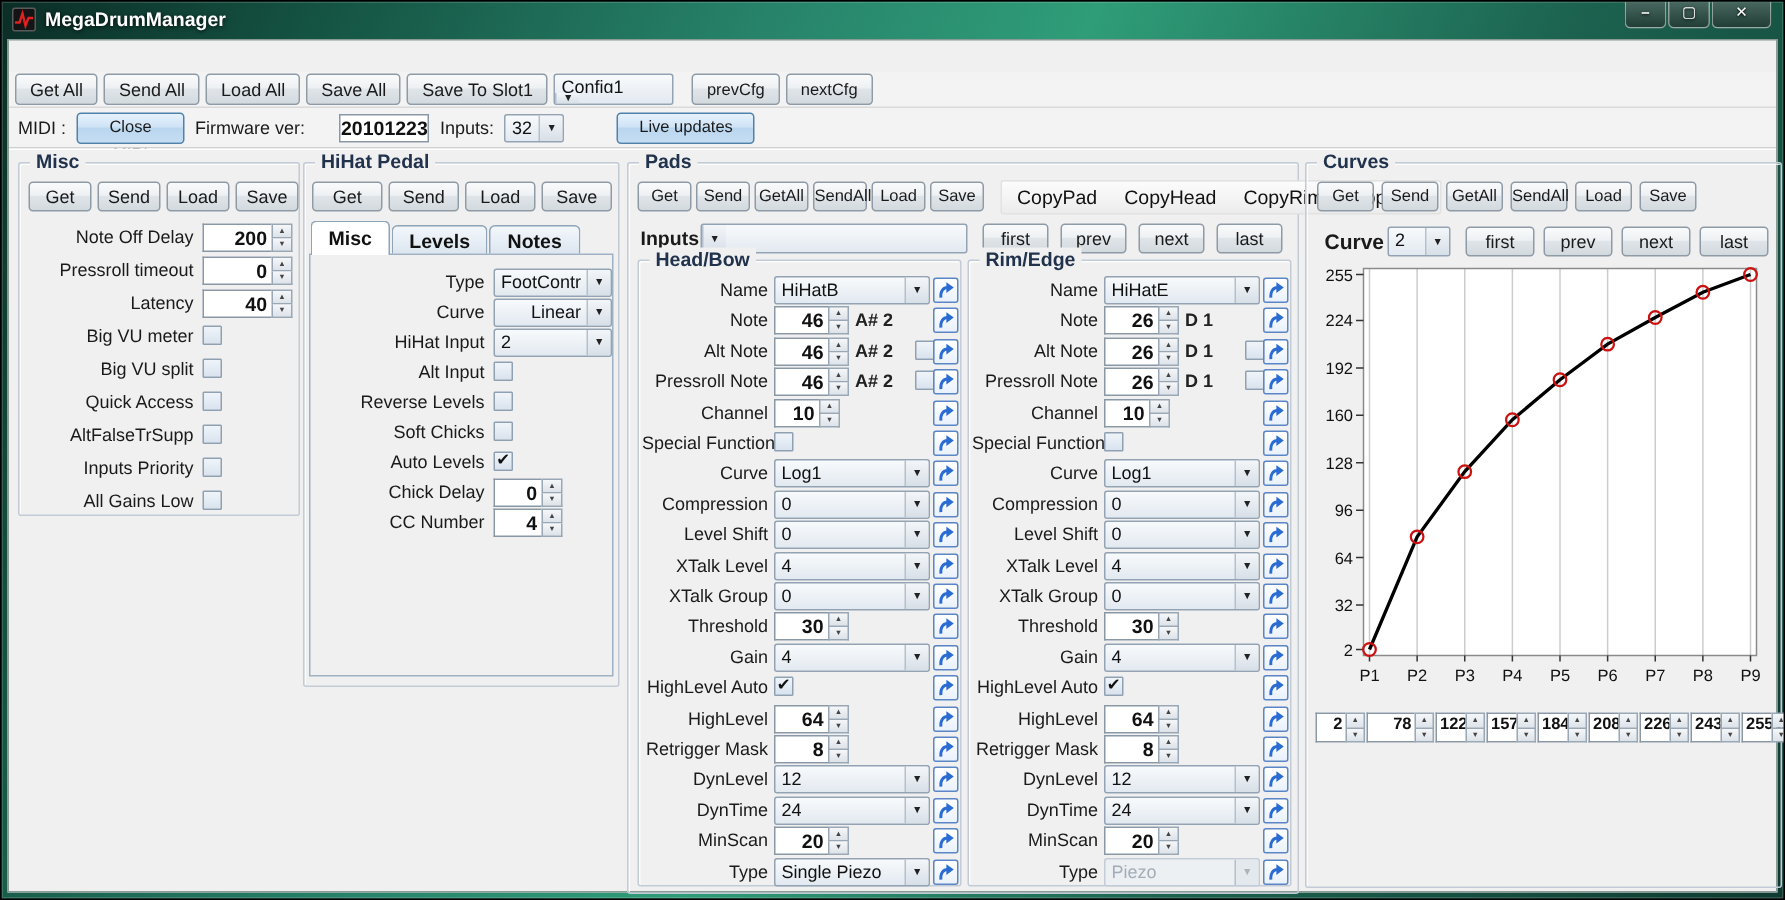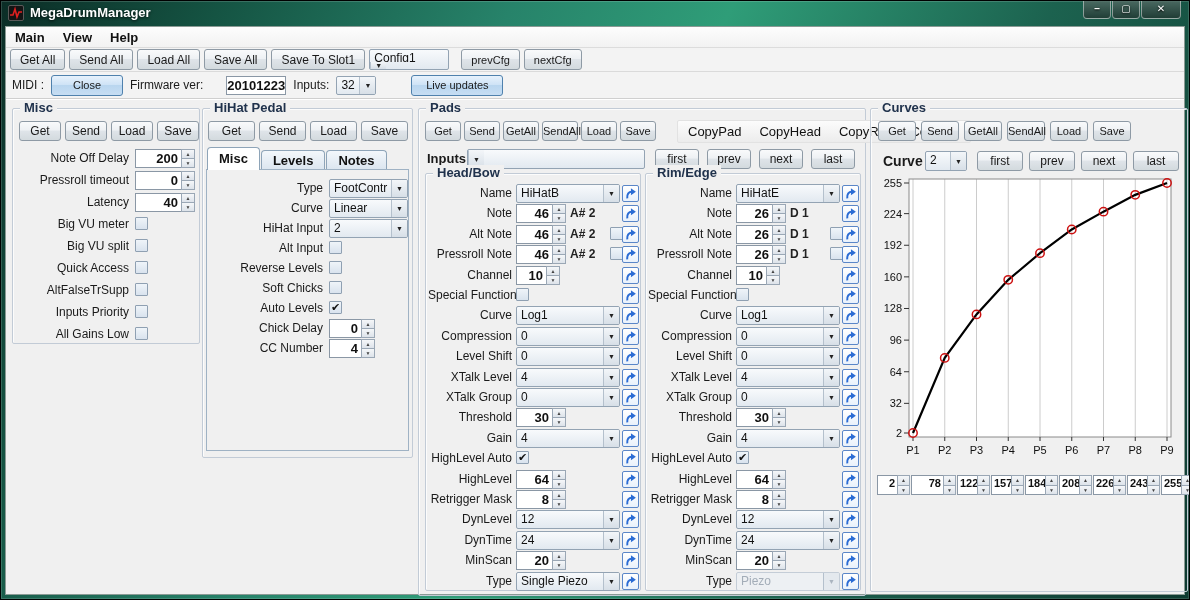--- a/index.html
+++ b/index.html
@@ -73,25 +73,20 @@
     </div>
     <div class="title-text">MegaDrumManager</div>
     <div class="winbtns" id="winbtns">
         <div class="winbtn min">–</div>
         <div class="winbtn max">▢</div>
         <div class="winbtn close">✕</div>
       </div>
   </div>
 
   <div class="client">
-    <div class="menubar" id="menubar">
-        <div class="menu-item">Main</div>
-        <div class="menu-item">View</div>
-        <div class="menu-item">Help</div>
-      </div>
 
     <div class="toolbar1" id="toolbar1">
         <button class="btn">Get All</button>
         <button class="btn">Send All</button>
         <button class="btn">Load All</button>
         <button class="btn">Save All</button>
         <button class="btn">Save To Slot1</button>
         <div class="combo ctrl" style="width: 80px; position: static; height: 21px; flex-direction: column;">
           <span class="combo-text">Config1</span>
           <span class="combo-arrow">▼</span>
@@ -199,21 +194,21 @@
         <div id="hihatRows">
             <div class="row" style="left: 2px; top: 70px; width: 205px;">
               <span class="rowlabel" style="left: 0px; width: 118px;">Type</span>
               <div class="combo ctrl" style="width: 79px; left: 124px;">
                 <span class="combo-text">FootContr</span>
                 <span class="combo-arrow">▼</span>
               </div>
             </div>
             <div class="row" style="left: 2px; top: 90px; width: 205px;">
               <span class="rowlabel" style="left: 0px; width: 118px;">Curve</span>
-              <div class="combo ctrl" style="width: 79px; left: 124px;">
+              <div class="combo ctrl" style="width: 79px; left: 124px; padding-left: 20px;">
                 <span class="combo-text">Linear</span>
                 <span class="combo-arrow">▼</span>
               </div>
             </div>
             <div class="row" style="left: 2px; top: 110px; width: 205px;">
               <span class="rowlabel" style="left: 0px; width: 118px;">HiHat Input</span>
               <div class="combo ctrl" style="width: 79px; left: 124px;">
                 <span class="combo-text">2</span>
                 <span class="combo-arrow">▼</span>
               </div>
@@ -260,21 +255,21 @@
       <div class="group" style="left:412px;top:8px;width:448px;height:488px;">
         <span class="group-title">Pads</span>
         <div class="btnrow" id="padsBtns" style="left:6px;top:12px;gap:3px;">
             <button class="btn" style="width: 36px; padding: 0px; height: 20px; font-size: 11px;">Get</button>
             <button class="btn" style="width: 36px; padding: 0px; height: 20px; font-size: 11px;">Send</button>
             <button class="btn" style="width: 36px; padding: 0px; height: 20px; font-size: 11px;">GetAll</button>
             <button class="btn" style="width: 36px; padding: 0px; height: 20px; font-size: 11px;">SendAll</button>
             <button class="btn" style="width: 36px; padding: 0px; height: 20px; font-size: 11px;">Load</button>
             <button class="btn" style="width: 36px; padding: 0px; height: 20px; font-size: 11px;">Save</button>
           </div>
-        <div class="copystrip" id="padsCopy" style="left:258px;top:11px;">
+        <div class="copystrip" id="padsCopy" style="left:248px;top:11px;">
             <button class="flatbtn">CopyPad</button>
             <button class="flatbtn">CopyHead</button>
             <button class="flatbtn">CopyRim</button>
             <button class="flatbtn">Copy3rd</button>
           </div>
         <span class="rowlabel" style="left:8px;top:42px;width:34px;text-align:left;font-weight:bold;font-size:13px;">Inputs</span>
         <div class="combo ctrl" style="left:48px;top:40px;width:178px;height:20px;">
           <span class="combo-arrow">▼</span>
         </div>
         <div id="padsNav">

